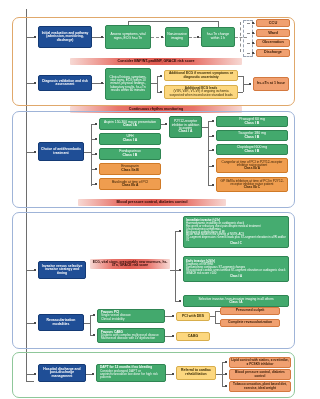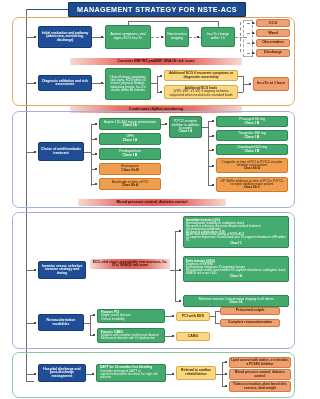--- a/index.html
+++ b/index.html
@@ -50,26 +50,20 @@
   .ln-h{position:absolute;height:1px;background:#6e6e6e;}
   .ln-v{position:absolute;width:1px;background:#6e6e6e;}
   .ln-hd{position:absolute;height:0;border-top:1px dashed #8d8d8d;}
   .ln-vd{position:absolute;width:0;border-left:1px dashed #8d8d8d;}
 </style>
 </head>
 <body>
 
 <div id="page">
 
-  <div class="title-wrap">
-    <div class="title-rule"></div>
-    <div class="title-box">
-      <span>MANAGEMENT STRATEGY FOR NSTE-ACS</span>
-    </div>
-  </div>
 
   <div class="ln-v" style="left:26px;top:9px;height:372px;"></div>
   <div class="ln-h" style="left:26px;top:381px;width:8px;"></div>
 
   <div class="panel p1"></div>
 
   <div class="ln-h" style="left:26px;top:37px;width:10px;"></div>
   <div class="bul" style="left:34px;top:36px;"></div>
   <div class="node blue" style="left:38px;top:26px;width:54px;height:22px;font-size:3.3px;">
     <span class="ln">Initial evaluation and pathway (admission, monitoring, discharge)</span>

